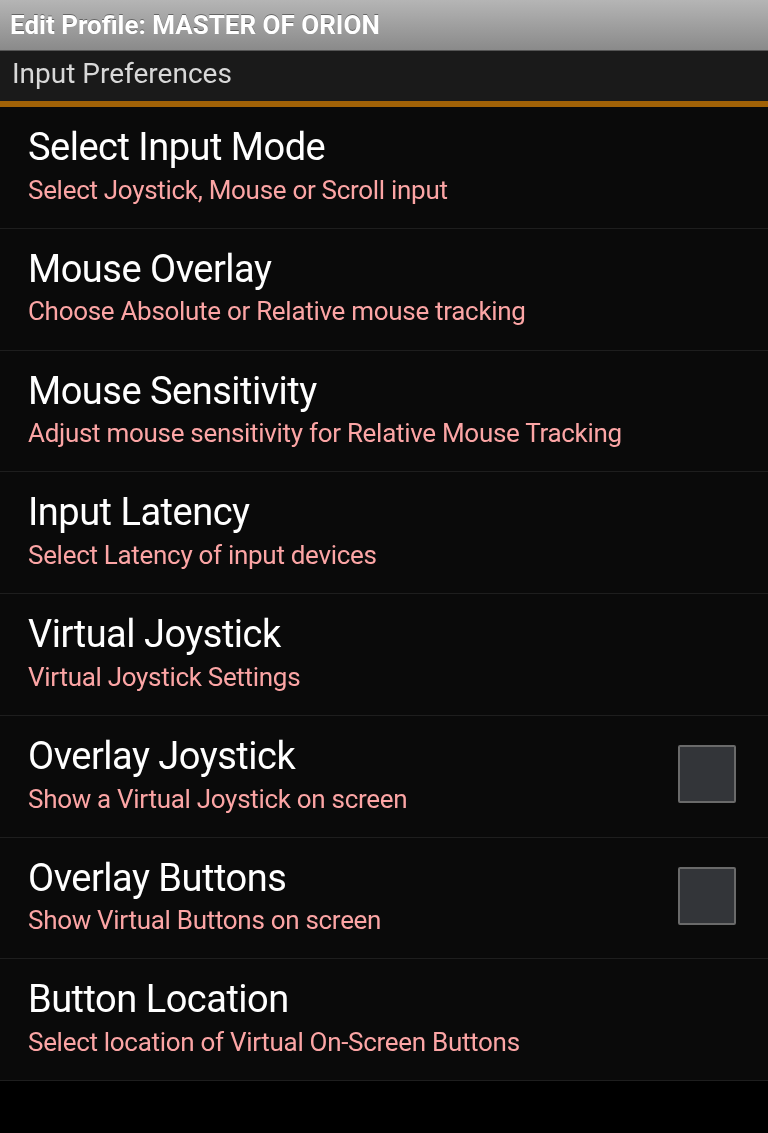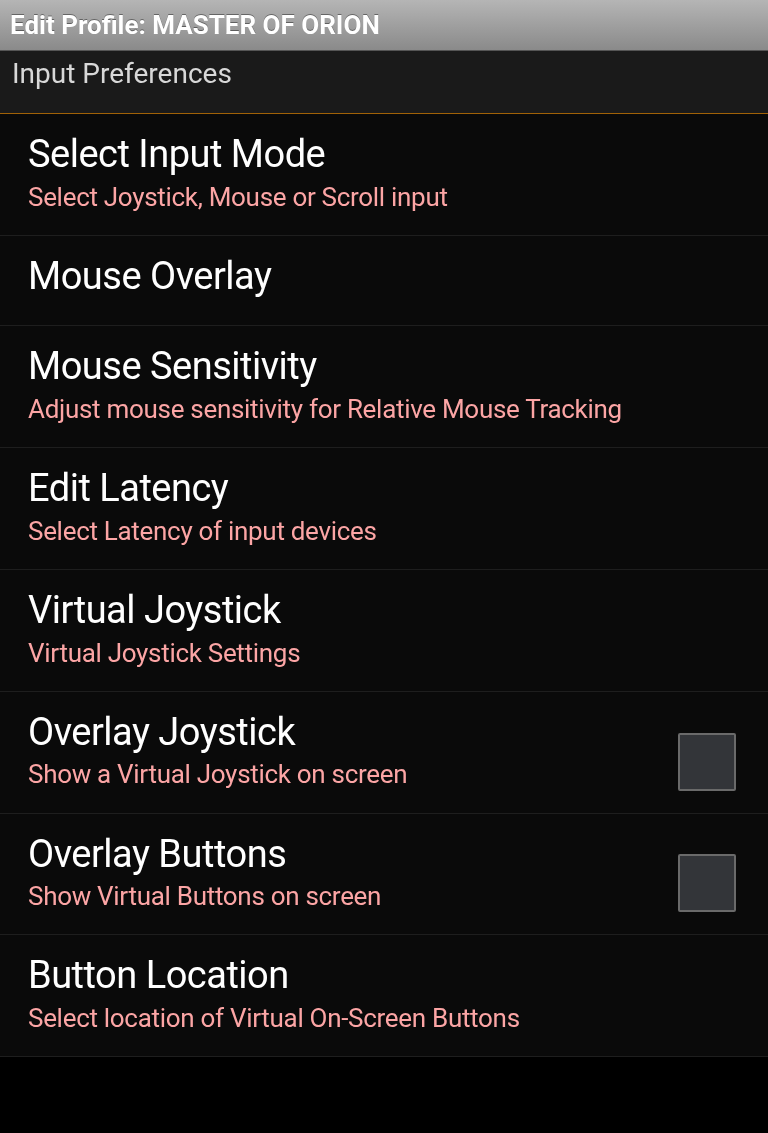--- a/index.html
+++ b/index.html
@@ -20,34 +20,34 @@
       border-bottom: 1px solid #555;
     }
     .header-title {
       color: #fff;
       font-size: 26px;
       font-weight: 700;
       text-shadow: 0 -1px 0 rgba(0,0,0,0.4);
     }
     .section-header {
       background: #1a1a1a;
-      padding: 6px 12px 23px 12px;
-      border-bottom: 1px solid #a16207;
+      padding: 6px 12px 11px 12px;
+      border-bottom: 6px solid #a16207;
     }
     .section-header-text {
       color: #d8d8d8;
       font-size: 28px;
       font-weight: 400;
     }
     .pref-list {
       background: #0a0a0a;
     }
     .pref-item {
       display: flex;
-      align-items: flex-end;
+      align-items: center;
       padding: 18px 32px 22px 28px;
       border-bottom: 1px solid #1e1e1e;
       cursor: pointer;
     }
     .pref-text {
       flex: 1;
     }
     .pref-title {
       color: #fff;
       font-size: 38px;
@@ -89,33 +89,34 @@
   <div class="pref-item">
     <div class="pref-text">
       <div class="pref-title">Select Input Mode</div>
       <div class="pref-desc">Select Joystick, Mouse or Scroll input</div>
     </div>
   </div>
 
   <div class="pref-item">
     <div class="pref-text">
       <div class="pref-title">Mouse Overlay</div>
+      <div class="pref-desc">Choose Absolute or Relative mouse tracking</div>
     </div>
   </div>
 
   <div class="pref-item">
     <div class="pref-text">
       <div class="pref-title">Mouse Sensitivity</div>
       <div class="pref-desc">Adjust mouse sensitivity for Relative Mouse Tracking</div>
     </div>
   </div>
 
   <div class="pref-item">
     <div class="pref-text">
-      <div class="pref-title">Edit Latency</div>
+      <div class="pref-title">Input Latency</div>
       <div class="pref-desc">Select Latency of input devices</div>
     </div>
   </div>
 
   <div class="pref-item">
     <div class="pref-text">
       <div class="pref-title">Virtual Joystick</div>
       <div class="pref-desc">Virtual Joystick Settings</div>
     </div>
   </div>

